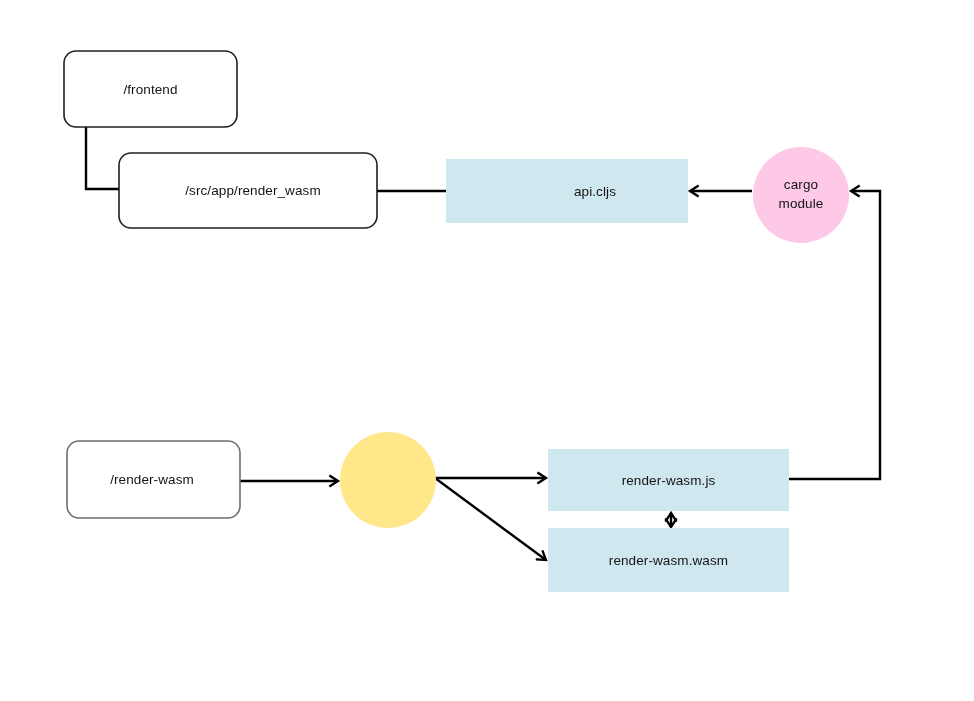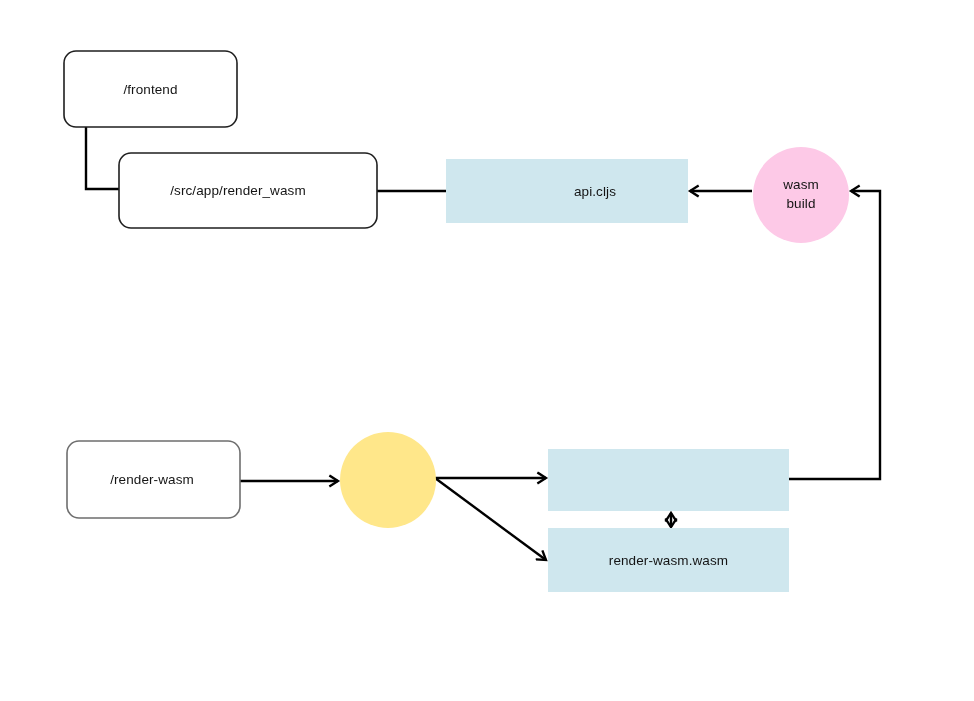--- a/index.html
+++ b/index.html
@@ -55,28 +55,29 @@
     <rect class="node-fill" x="446" y="159" width="242" height="64" fill="#cfe7ee"></rect>
     <circle class="node-fill" cx="801" cy="195" r="48" fill="#fdc9e7"></circle>
     <rect class="node-outline-gray" x="67" y="441" width="173" height="77" rx="12" fill="#ffffff"></rect>
     <circle class="node-fill" cx="388" cy="480" r="48" fill="#ffe78a"></circle>
     <rect class="node-fill" x="548" y="449" width="241" height="62" fill="#cfe7ee"></rect>
     <rect class="node-fill" x="548" y="528" width="241" height="64" fill="#cfe7ee"></rect>
   </svg>
 
   <div class="label" style="left:64px; top:51px; width:173px; height:76px;">/frontend</div>
 
-  <div class="label" style="left:109px; top:153px; width:258px; height:75px;">/src/app/render_wasm</div>
+  <div class="label" style="left:124px; top:153px; width:258px; height:75px;">/src/app/render_wasm</div>
 
   <div class="label" style="left:446px; top:159px; width:242px; height:64px;padding-left:28px;">api.cljs</div>
 
   <div class="label two-line" style="left:753px; top:147px; width:96px; height:96px;">
-    <span>wasm</span>
-    <span>build</span>
+    <span>cargo</span>
+    <span>module</span>
   </div>
 
   <div class="label" style="left:67px; top:441px; width:170px; height:77px;">/render-wasm</div>
 
 
+  <div class="label" style="left:548px; top:449px; width:241px; height:62px;">render-wasm.js</div>
 
   <div class="label" style="left:548px; top:528px; width:241px; height:64px;border-radius:9px;">render-wasm.wasm</div>
 
 </div>
 
 </body></html>

